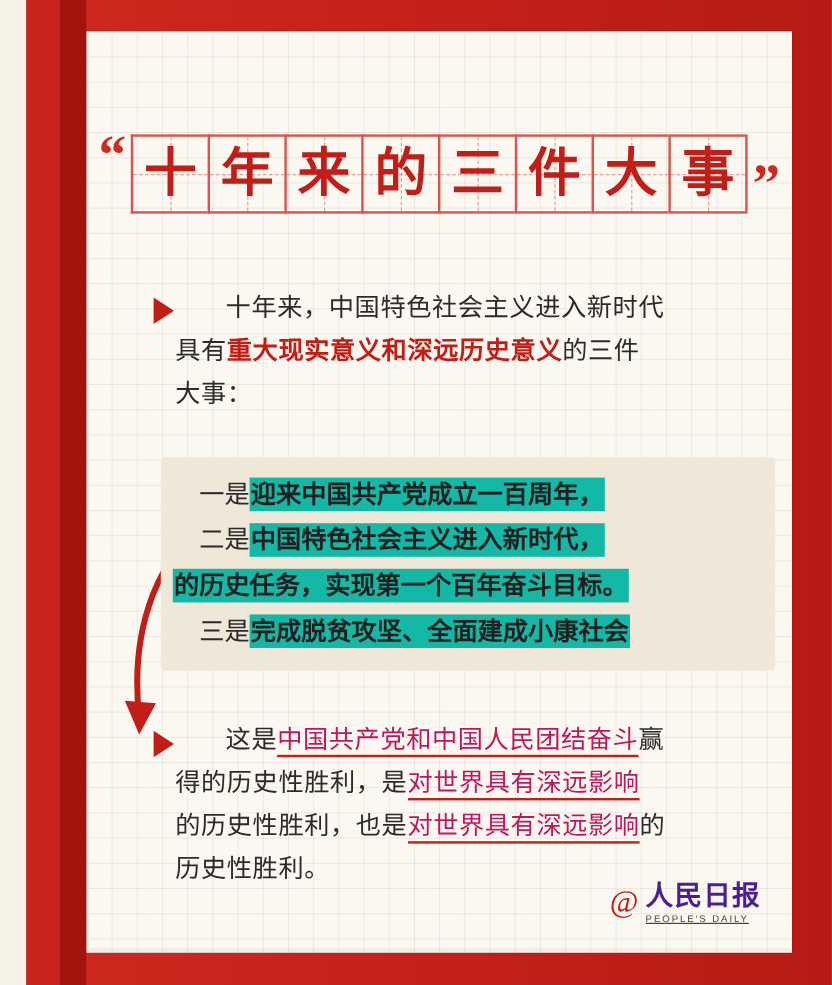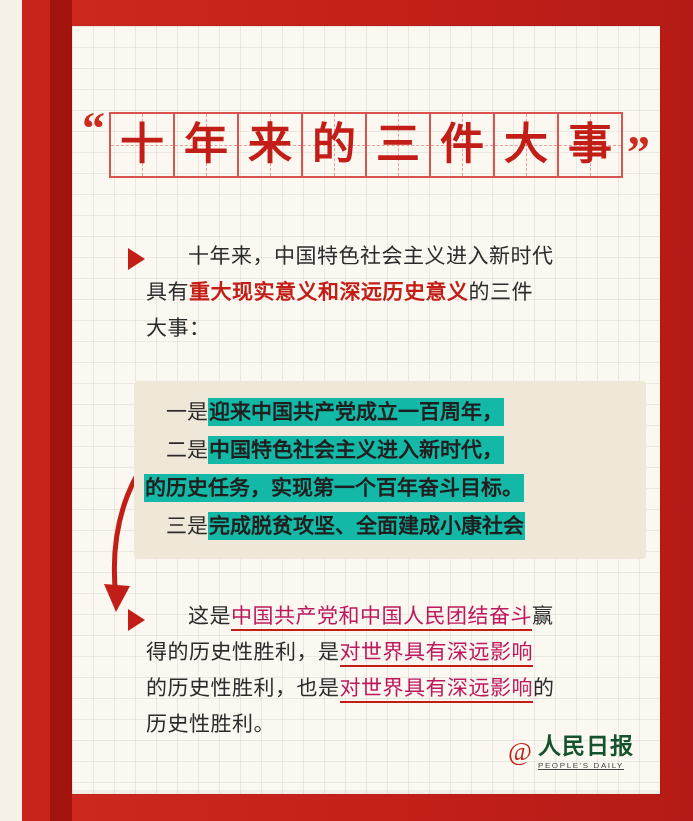--- a/index.html
+++ b/index.html
@@ -209,21 +209,21 @@
   }
   .logo-text {
     display: flex;
     flex-direction: column;
     align-items: flex-start;
   }
   .logo-cn {
     font-family: "Liberation Serif", serif;
     font-weight: bold;
     font-size: 23px;
-    color: #14532d;
+    color: #4c1d95;
     line-height: 1.05;
     letter-spacing: 1px;
   }
   .logo-en {
     font-size: 8px;
     letter-spacing: 1.6px;
     color: #444;
     margin-top: 2px;
     text-decoration: underline;
   }

